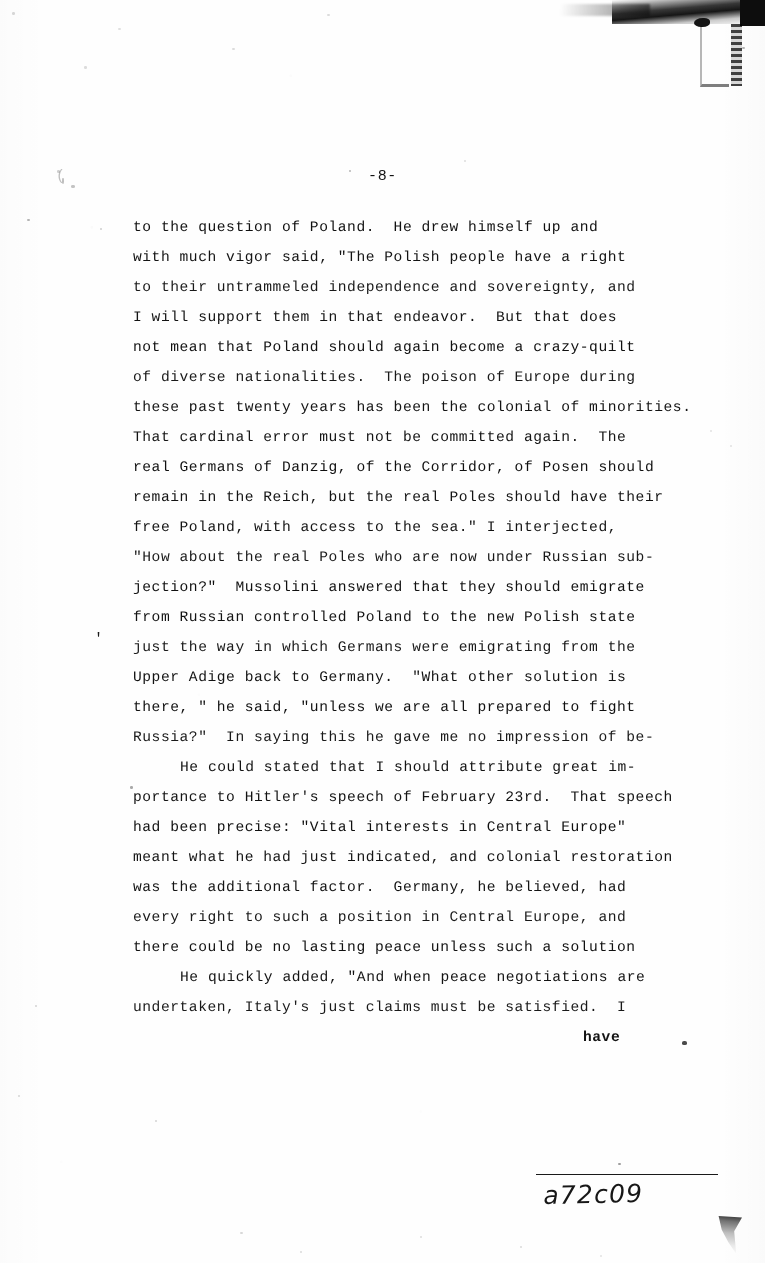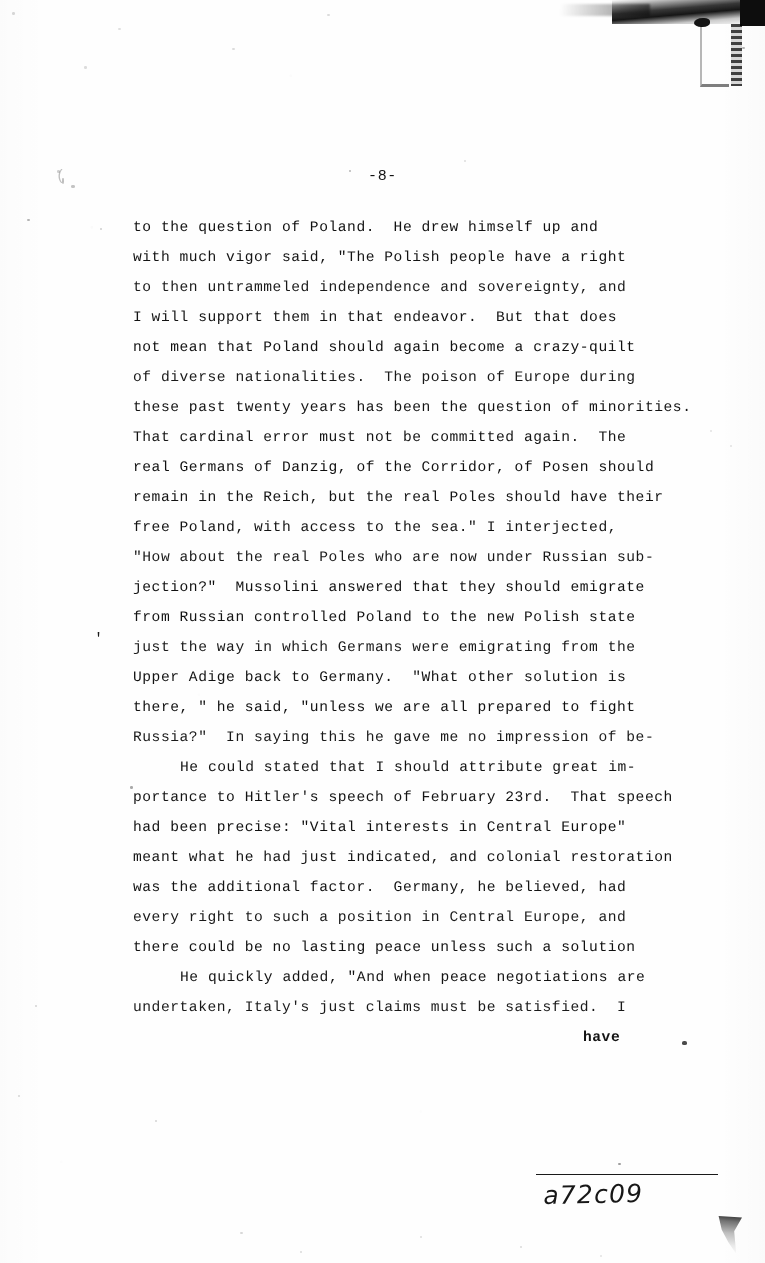--- a/index.html
+++ b/index.html
@@ -229,25 +229,25 @@
   <div class="clip-bracket"></div>
   <div class="clip-streak"></div>
 
   <div class="faint-mark">(</div>
 
   <div class="page-number">-8-</div>
 
   <div class="typed-body" id="typed-body">
       <div class="line">to the question of Poland.  He drew himself up and</div>
       <div class="line">with much vigor said, "The Polish people have a right</div>
-      <div class="line">to then untrammeled independence and sovereignty, and</div>
+      <div class="line">to their untrammeled independence and sovereignty, and</div>
       <div class="line">I will support them in that endeavor.  But that does</div>
       <div class="line">not mean that Poland should again become a crazy-quilt</div>
       <div class="line">of diverse nationalities.  The poison of Europe during</div>
-      <div class="line">these past twenty years has been the question of minorities.</div>
+      <div class="line">these past twenty years has been the colonial of minorities.</div>
       <div class="line">That cardinal error must not be committed again.  The</div>
       <div class="line">real Germans of Danzig, of the Corridor, of Posen should</div>
       <div class="line">remain in the Reich, but the real Poles should have their</div>
       <div class="line">free Poland, with access to the sea." I interjected,</div>
       <div class="line">"How about the real Poles who are now under Russian sub-</div>
       <div class="line">jection?"  Mussolini answered that they should emigrate</div>
       <div class="line">from Russian controlled Poland to the new Polish state</div>
       <div class="line">just the way in which Germans were emigrating from the</div>
       <div class="line">Upper Adige back to Germany.  "What other solution is</div>
       <div class="line">there, " he said, "unless we are all prepared to fight</div>

